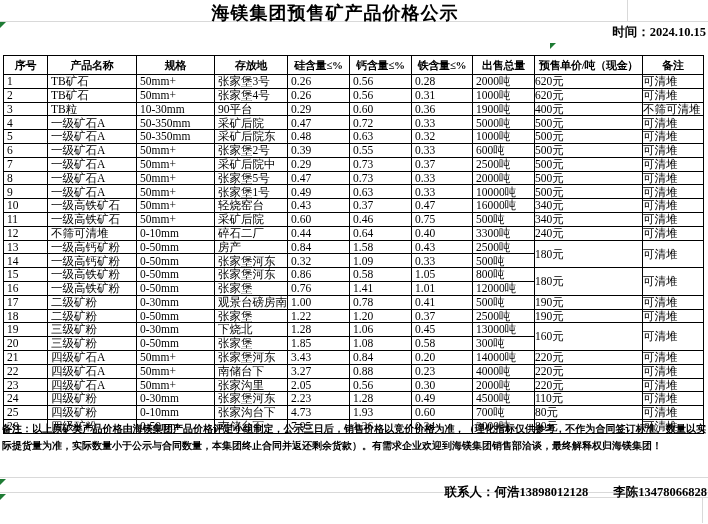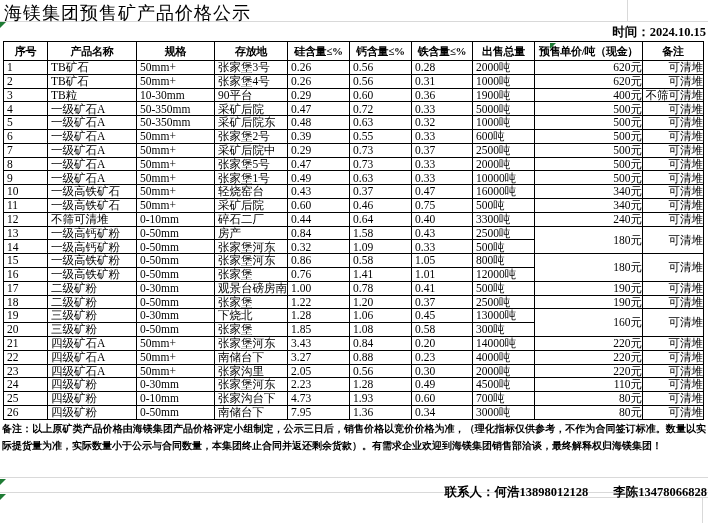--- a/index.html
+++ b/index.html
@@ -1,28 +1,28 @@
 <!DOCTYPE html>
 <html><head>
 <meta charset="utf-8">
 <style>
   html,body{margin:0;padding:0;background:#fff;}
   .sheet{
     position:relative;width:708px;height:524px;background:#ffffff;
     font-family:"Liberation Serif","DejaVu Serif",serif;color:#000;overflow:hidden;
   }
-  .title{position:absolute;top:1px;left:4px;width:640px;
-         font-size:18px;font-weight:normal;letter-spacing:1px;}
+  .title{position:absolute;top:1px;left:15px;width:640px;text-align:center;
+         font-size:18px;font-weight:bold;letter-spacing:1px;}
   .date{position:absolute;top:24px;right:2px;font-size:12.5px;font-weight:bold;text-align:center;}
-  table.price{position:absolute;left:3px;top:41px;border-collapse:collapse;
+  table.price{position:absolute;left:3px;top:55px;border-collapse:collapse;
         table-layout:fixed;width:700px;background:#fff;}
   th,td{border:1px solid #000;overflow:hidden;white-space:nowrap;}
   th{font-size:11px;font-weight:bold;height:18px;padding:0;text-align:center;letter-spacing:-0.3px;}
   td{font-size:11.5px;height:12.8px;line-height:12.5px;padding:0 0 0 3px;text-align:left;font-weight:normal;}
-  td.c-center{text-align:right;padding:0;}
+  td.c-center{text-align:left;padding:0;}
   .w1{width:44px}.w2{width:89px}.w3{width:78px}.w4{width:73px}.w5{width:62px}
   .w6{width:62px}.w7{width:61px}.w8{width:62px}.w9{width:108px}.w10{width:61px}
   .notes{position:absolute;left:2px;top:420px;width:704px;font-size:10px;
          font-weight:bold;line-height:17.4px;text-align:justify;}
   .contact{position:absolute;top:484px;right:1px;font-size:12.5px;font-weight:bold;}
   .company{position:absolute;top:504px;left:440px;font-size:13px;font-weight:bold;letter-spacing:1px;}
   .gl{position:absolute;background:#d9d9d9;}
   .tri{position:absolute;width:0;height:0;border-top:6px solid #1e7b34;
        border-right:6px solid transparent;z-index:3;}
 </style>

